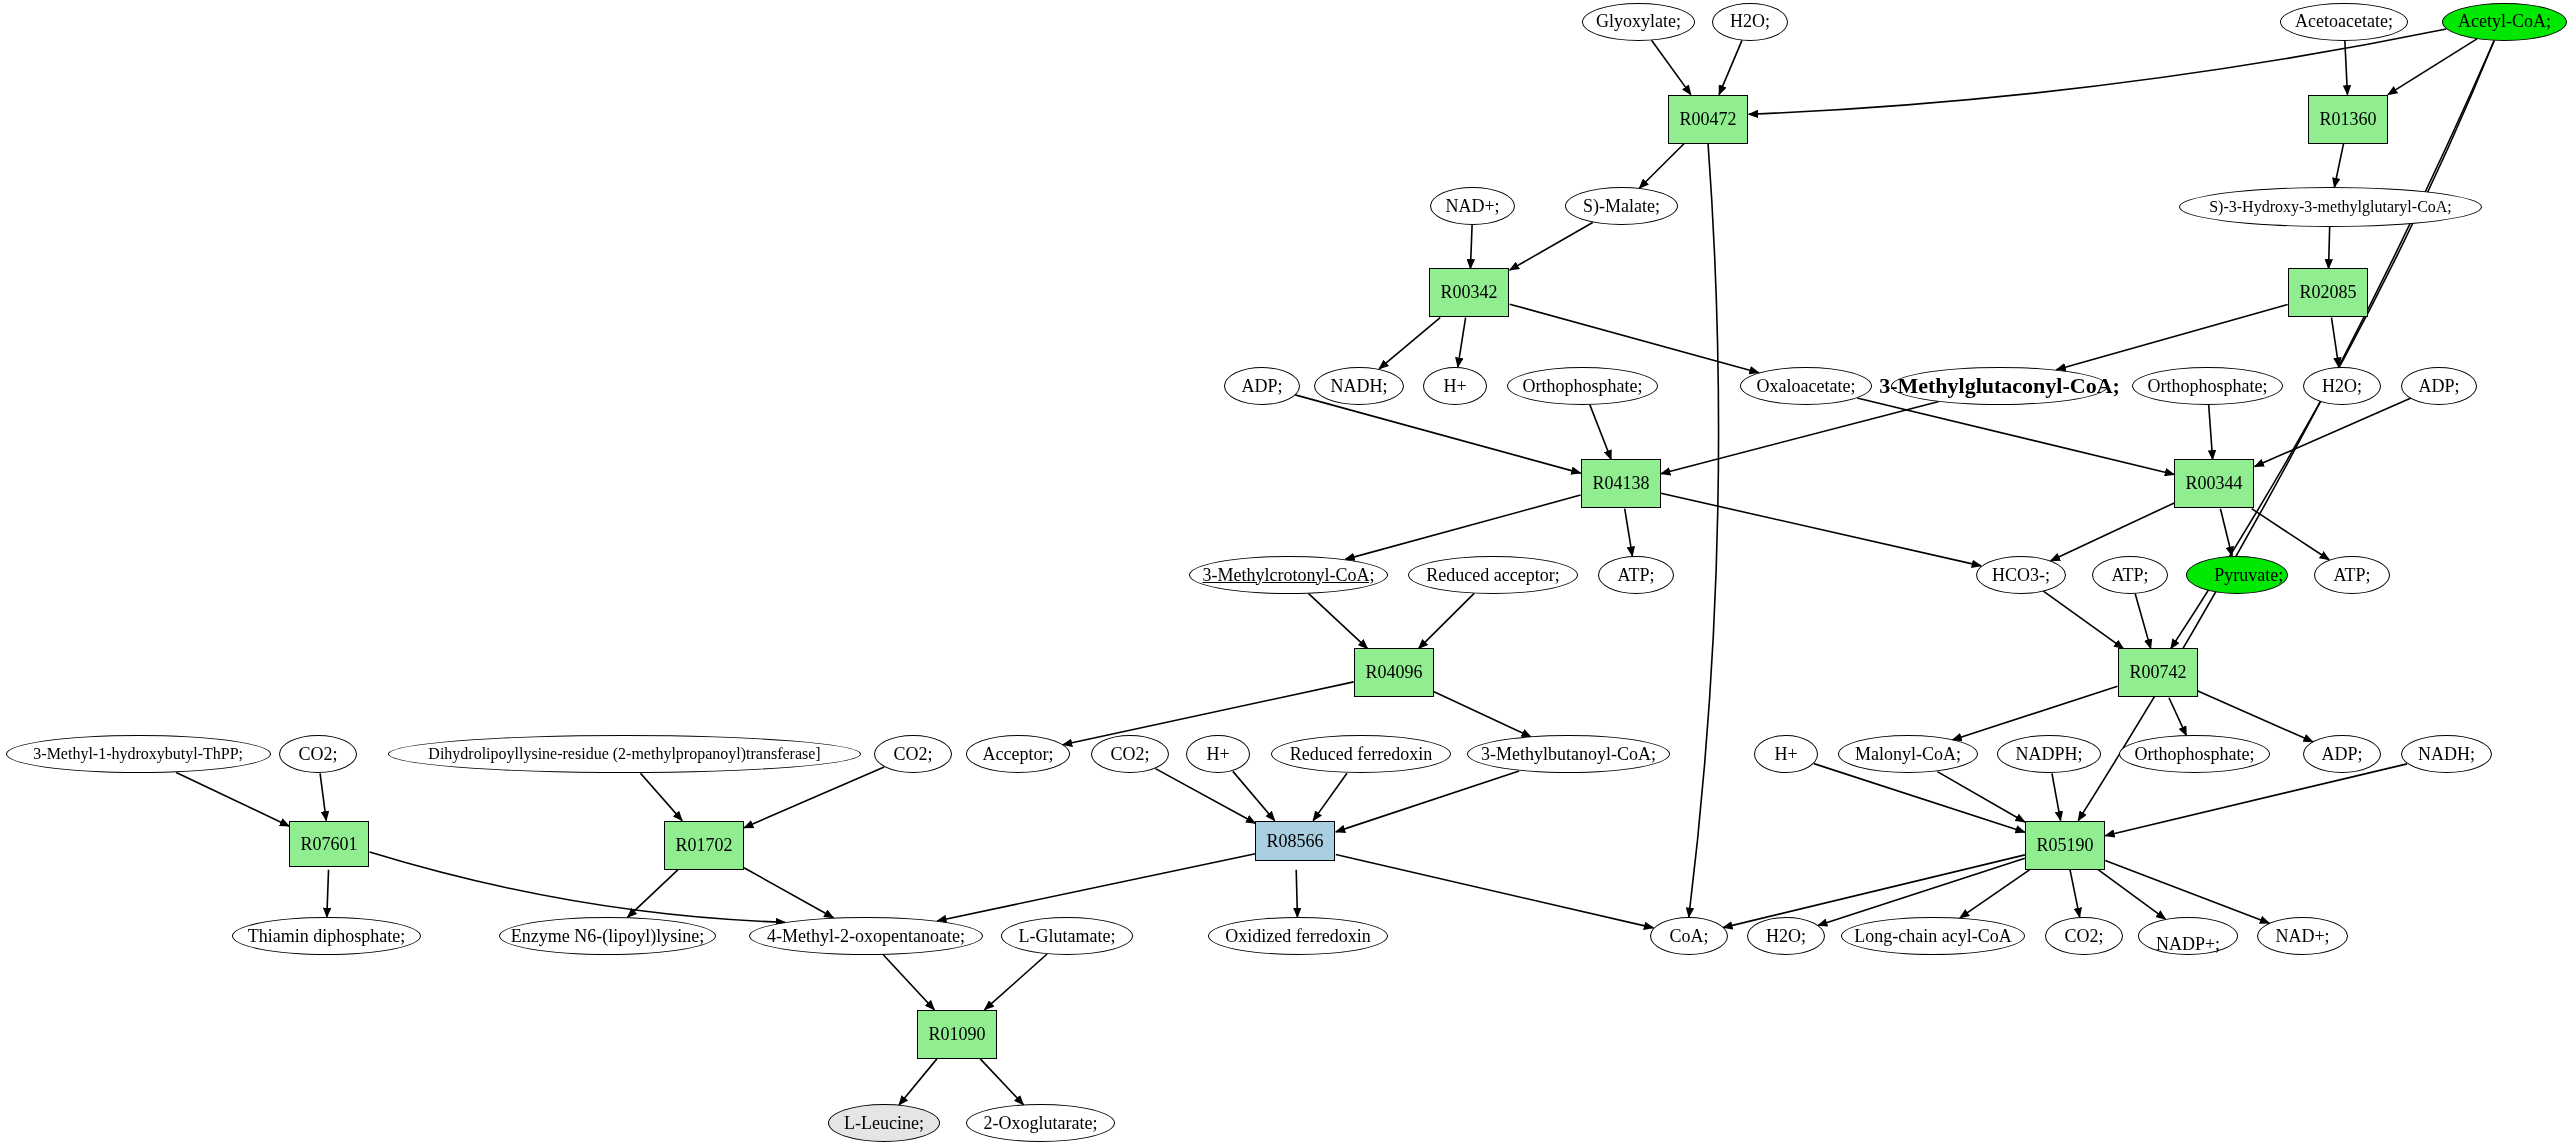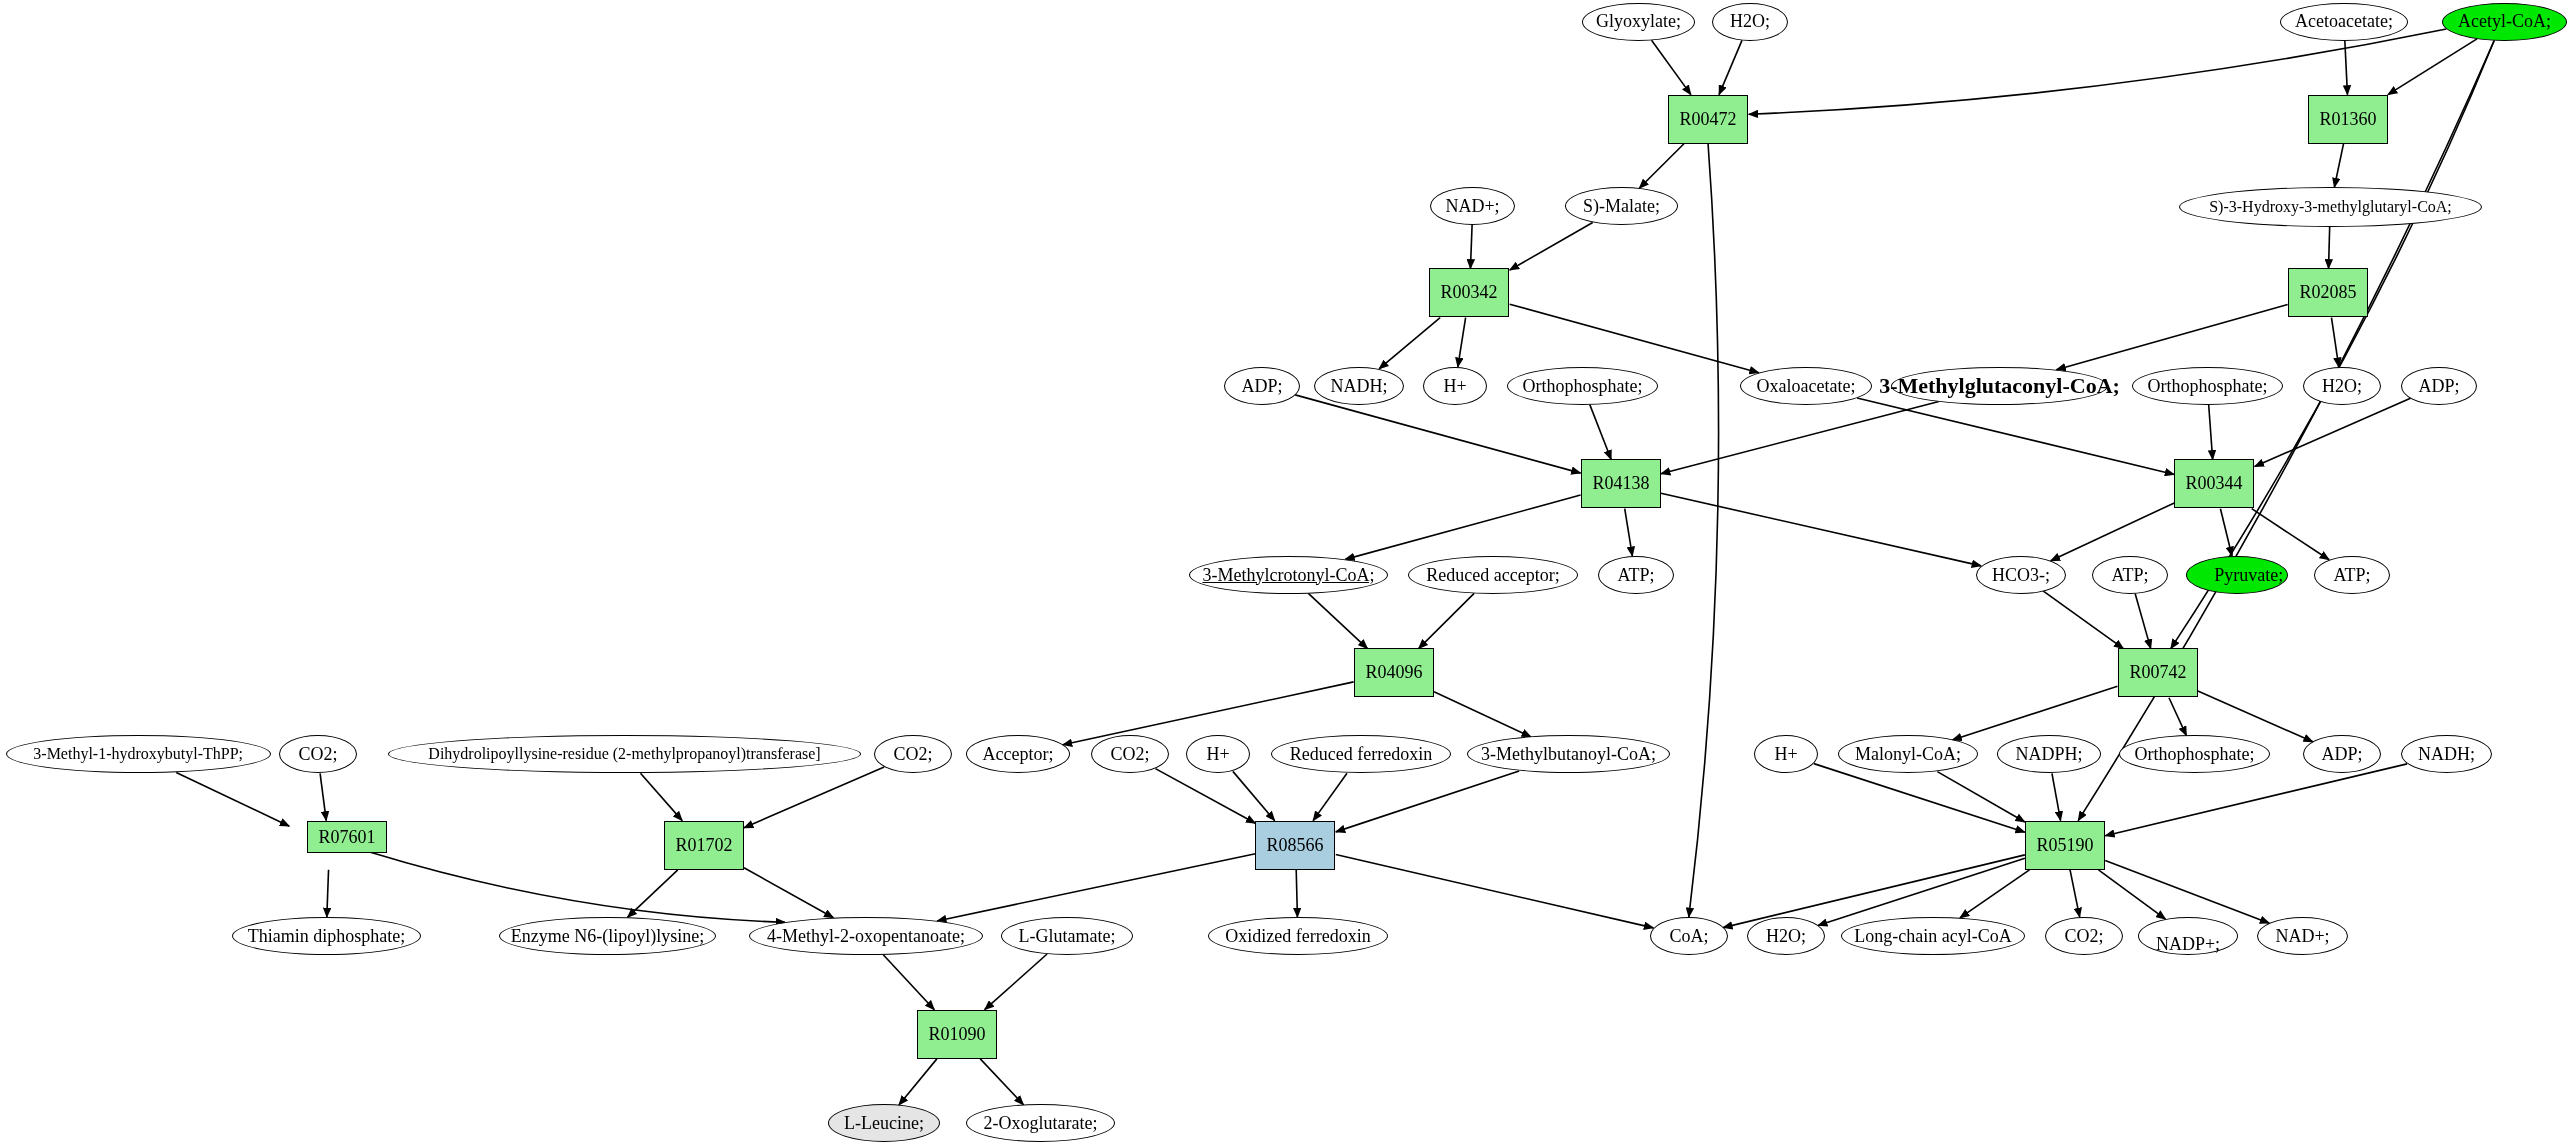--- a/index.html
+++ b/index.html
@@ -230,27 +230,27 @@
       </div>
       <div class="node ell" style="left: 2119px; top: 735px; width: 151px; height: 38px; font-size: 18px;">
         <span class="lbl">Orthophosphate;</span>
       </div>
       <div class="node ell" style="left: 2303px; top: 735px; width: 78px; height: 38px; font-size: 18px;">
         <span class="lbl">ADP;</span>
       </div>
       <div class="node ell" style="left: 2401px; top: 735px; width: 91px; height: 38px; font-size: 18px;">
         <span class="lbl">NADH;</span>
       </div>
-      <div class="node rect green" style="left: 307px; top: 821px; width: 80px; height: 32px; font-size: 18px; font-family: Liberation Serif, serif;">
+      <div class="node rect green" style="left: 289px; top: 821px; width: 80px; height: 46px; font-size: 18px; font-family: Liberation Serif, serif;">
         <span class="lbl">R07601</span>
       </div>
       <div class="node rect green" style="left: 664px; top: 821px; width: 80px; height: 49px; font-size: 18px;">
         <span class="lbl">R01702</span>
       </div>
-      <div class="node rect blue" style="left: 1255px; top: 821px; width: 80px; height: 49px; font-size: 18px; justify-content: center;">
+      <div class="node rect blue" style="left: 1255px; top: 821px; width: 80px; height: 40px; font-size: 18px; justify-content: center;">
         <span class="lbl">R08566</span>
       </div>
       <div class="node rect green" style="left: 2025px; top: 821px; width: 80px; height: 49px; font-size: 18px;">
         <span class="lbl">R05190</span>
       </div>
       <div class="node ell" style="left: 232px; top: 917px; width: 189px; height: 38px; font-size: 18px;">
         <span class="lbl">Thiamin diphosphate;</span>
       </div>
       <div class="node ell" style="left: 499px; top: 917px; width: 217px; height: 38px; font-size: 18px;">
         <span class="lbl">Enzyme N6-(lipoyl)lysine;</span>

